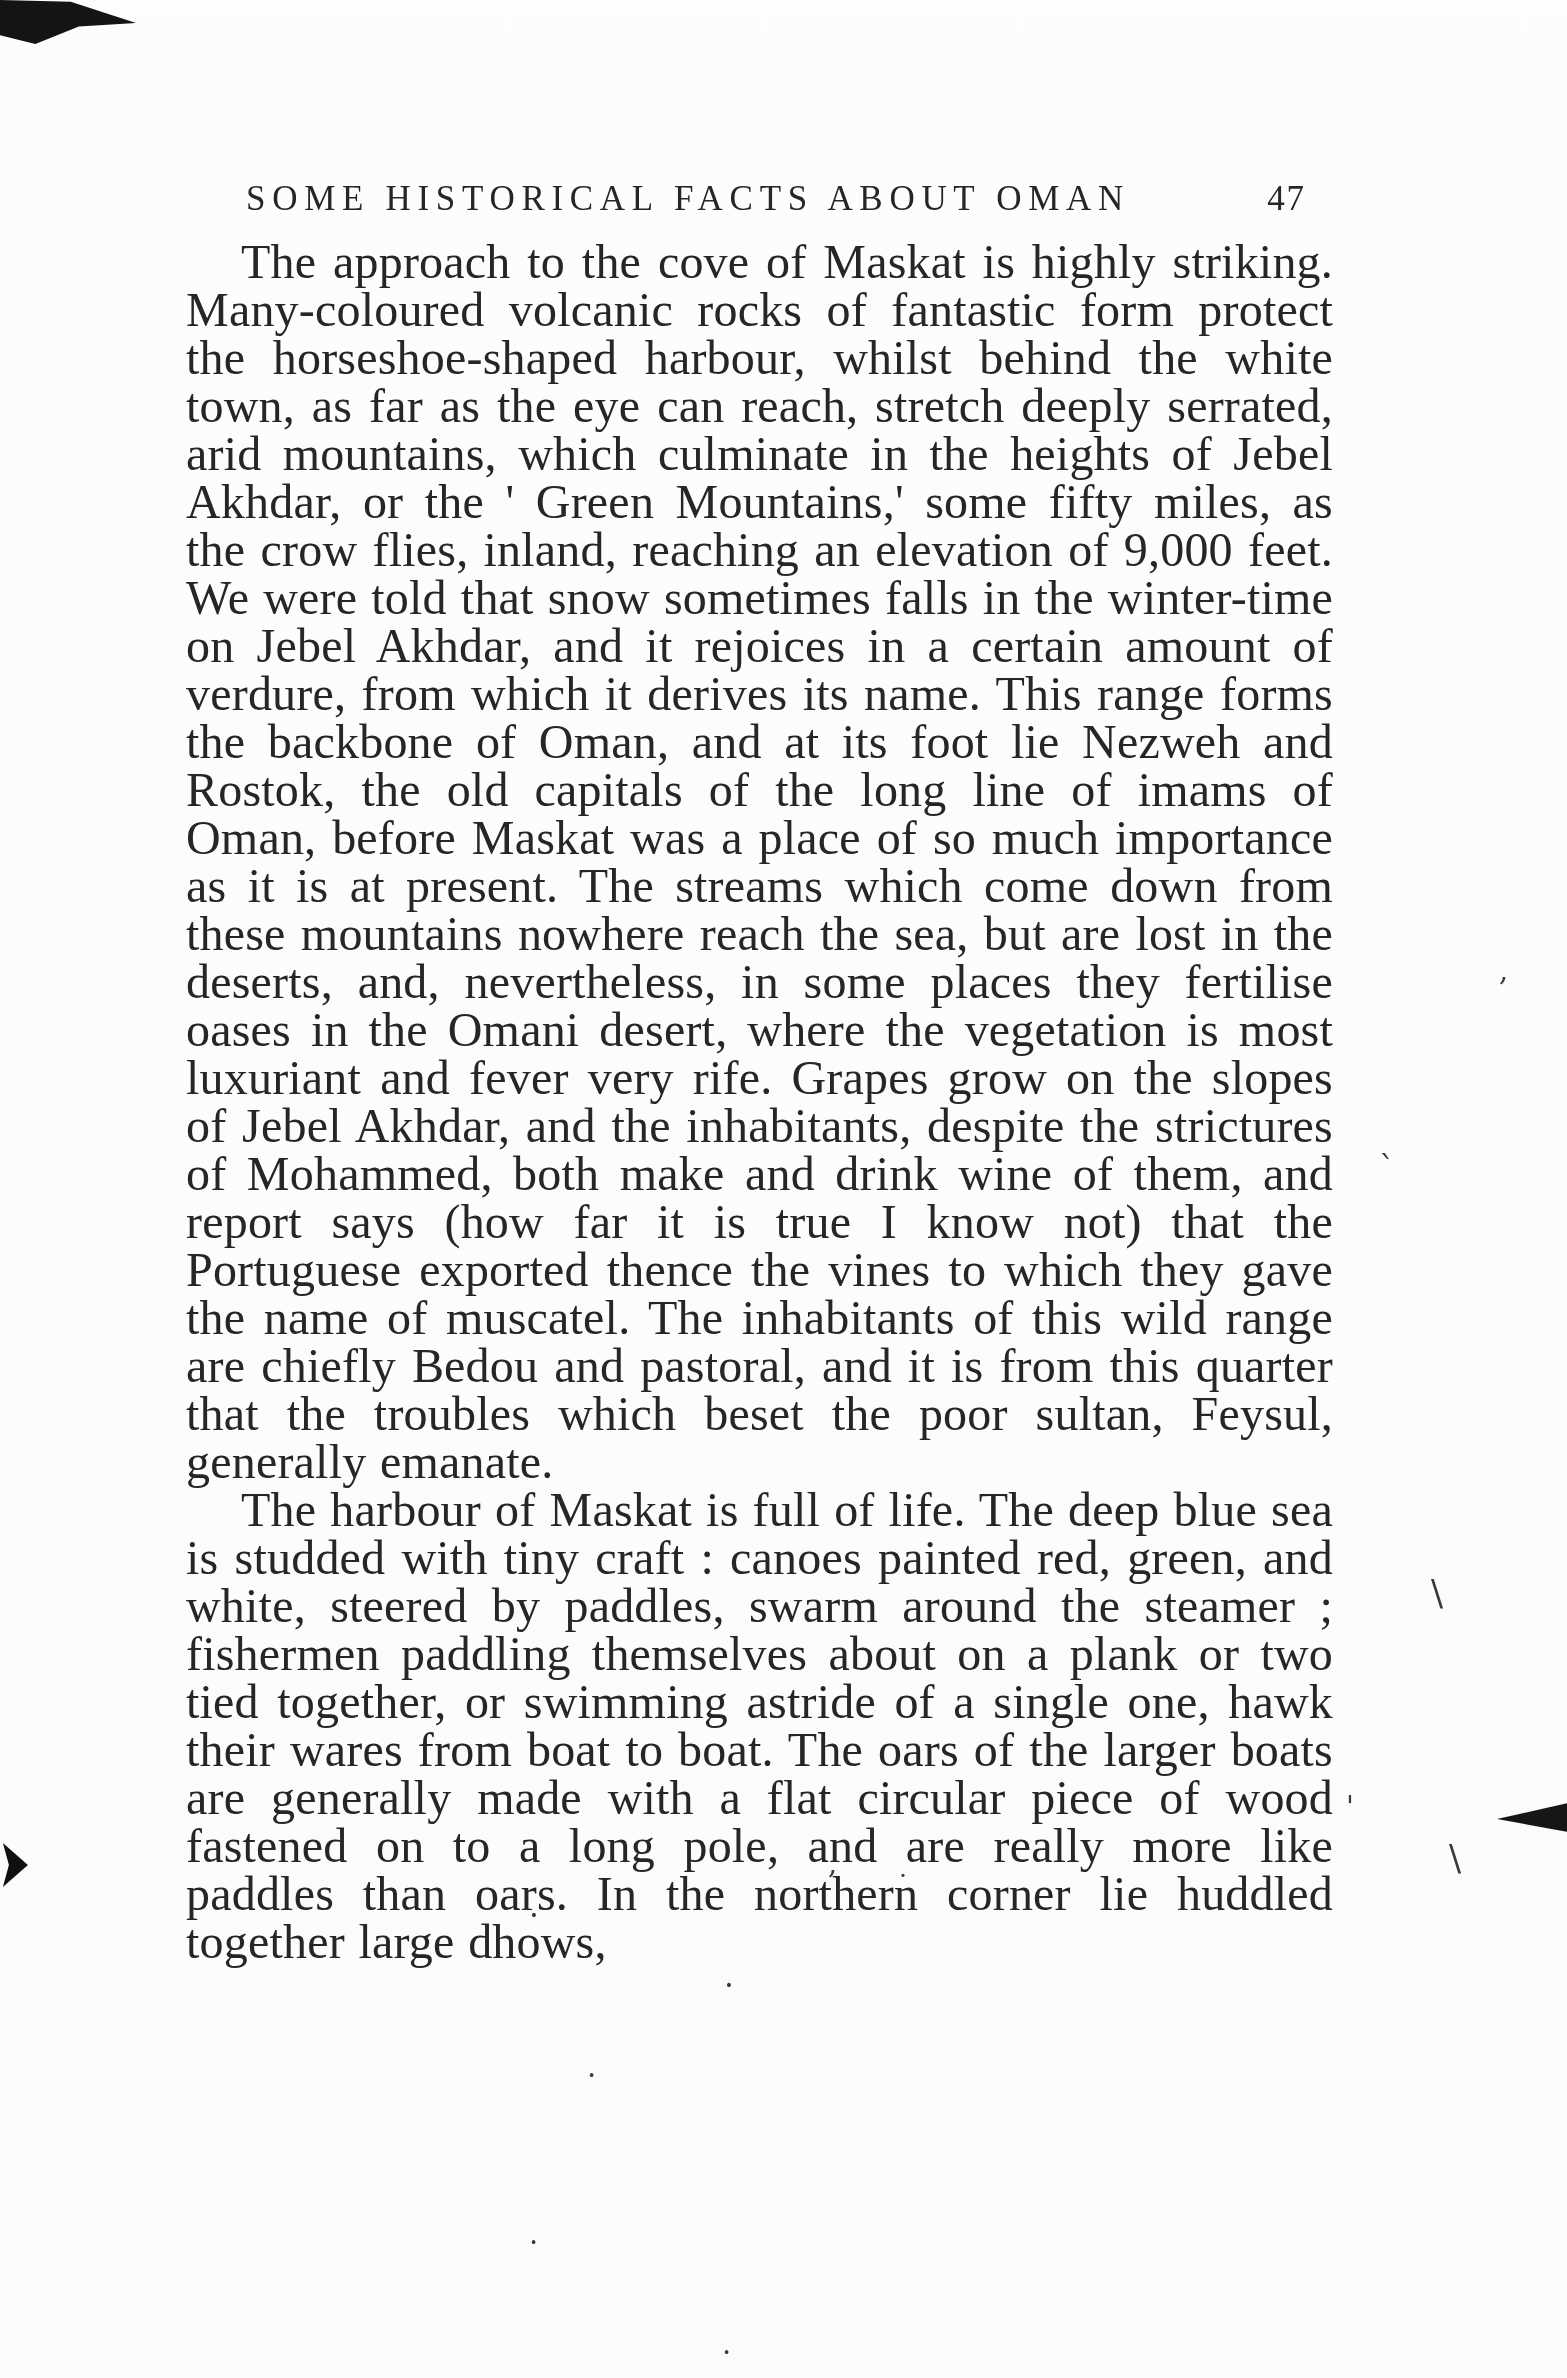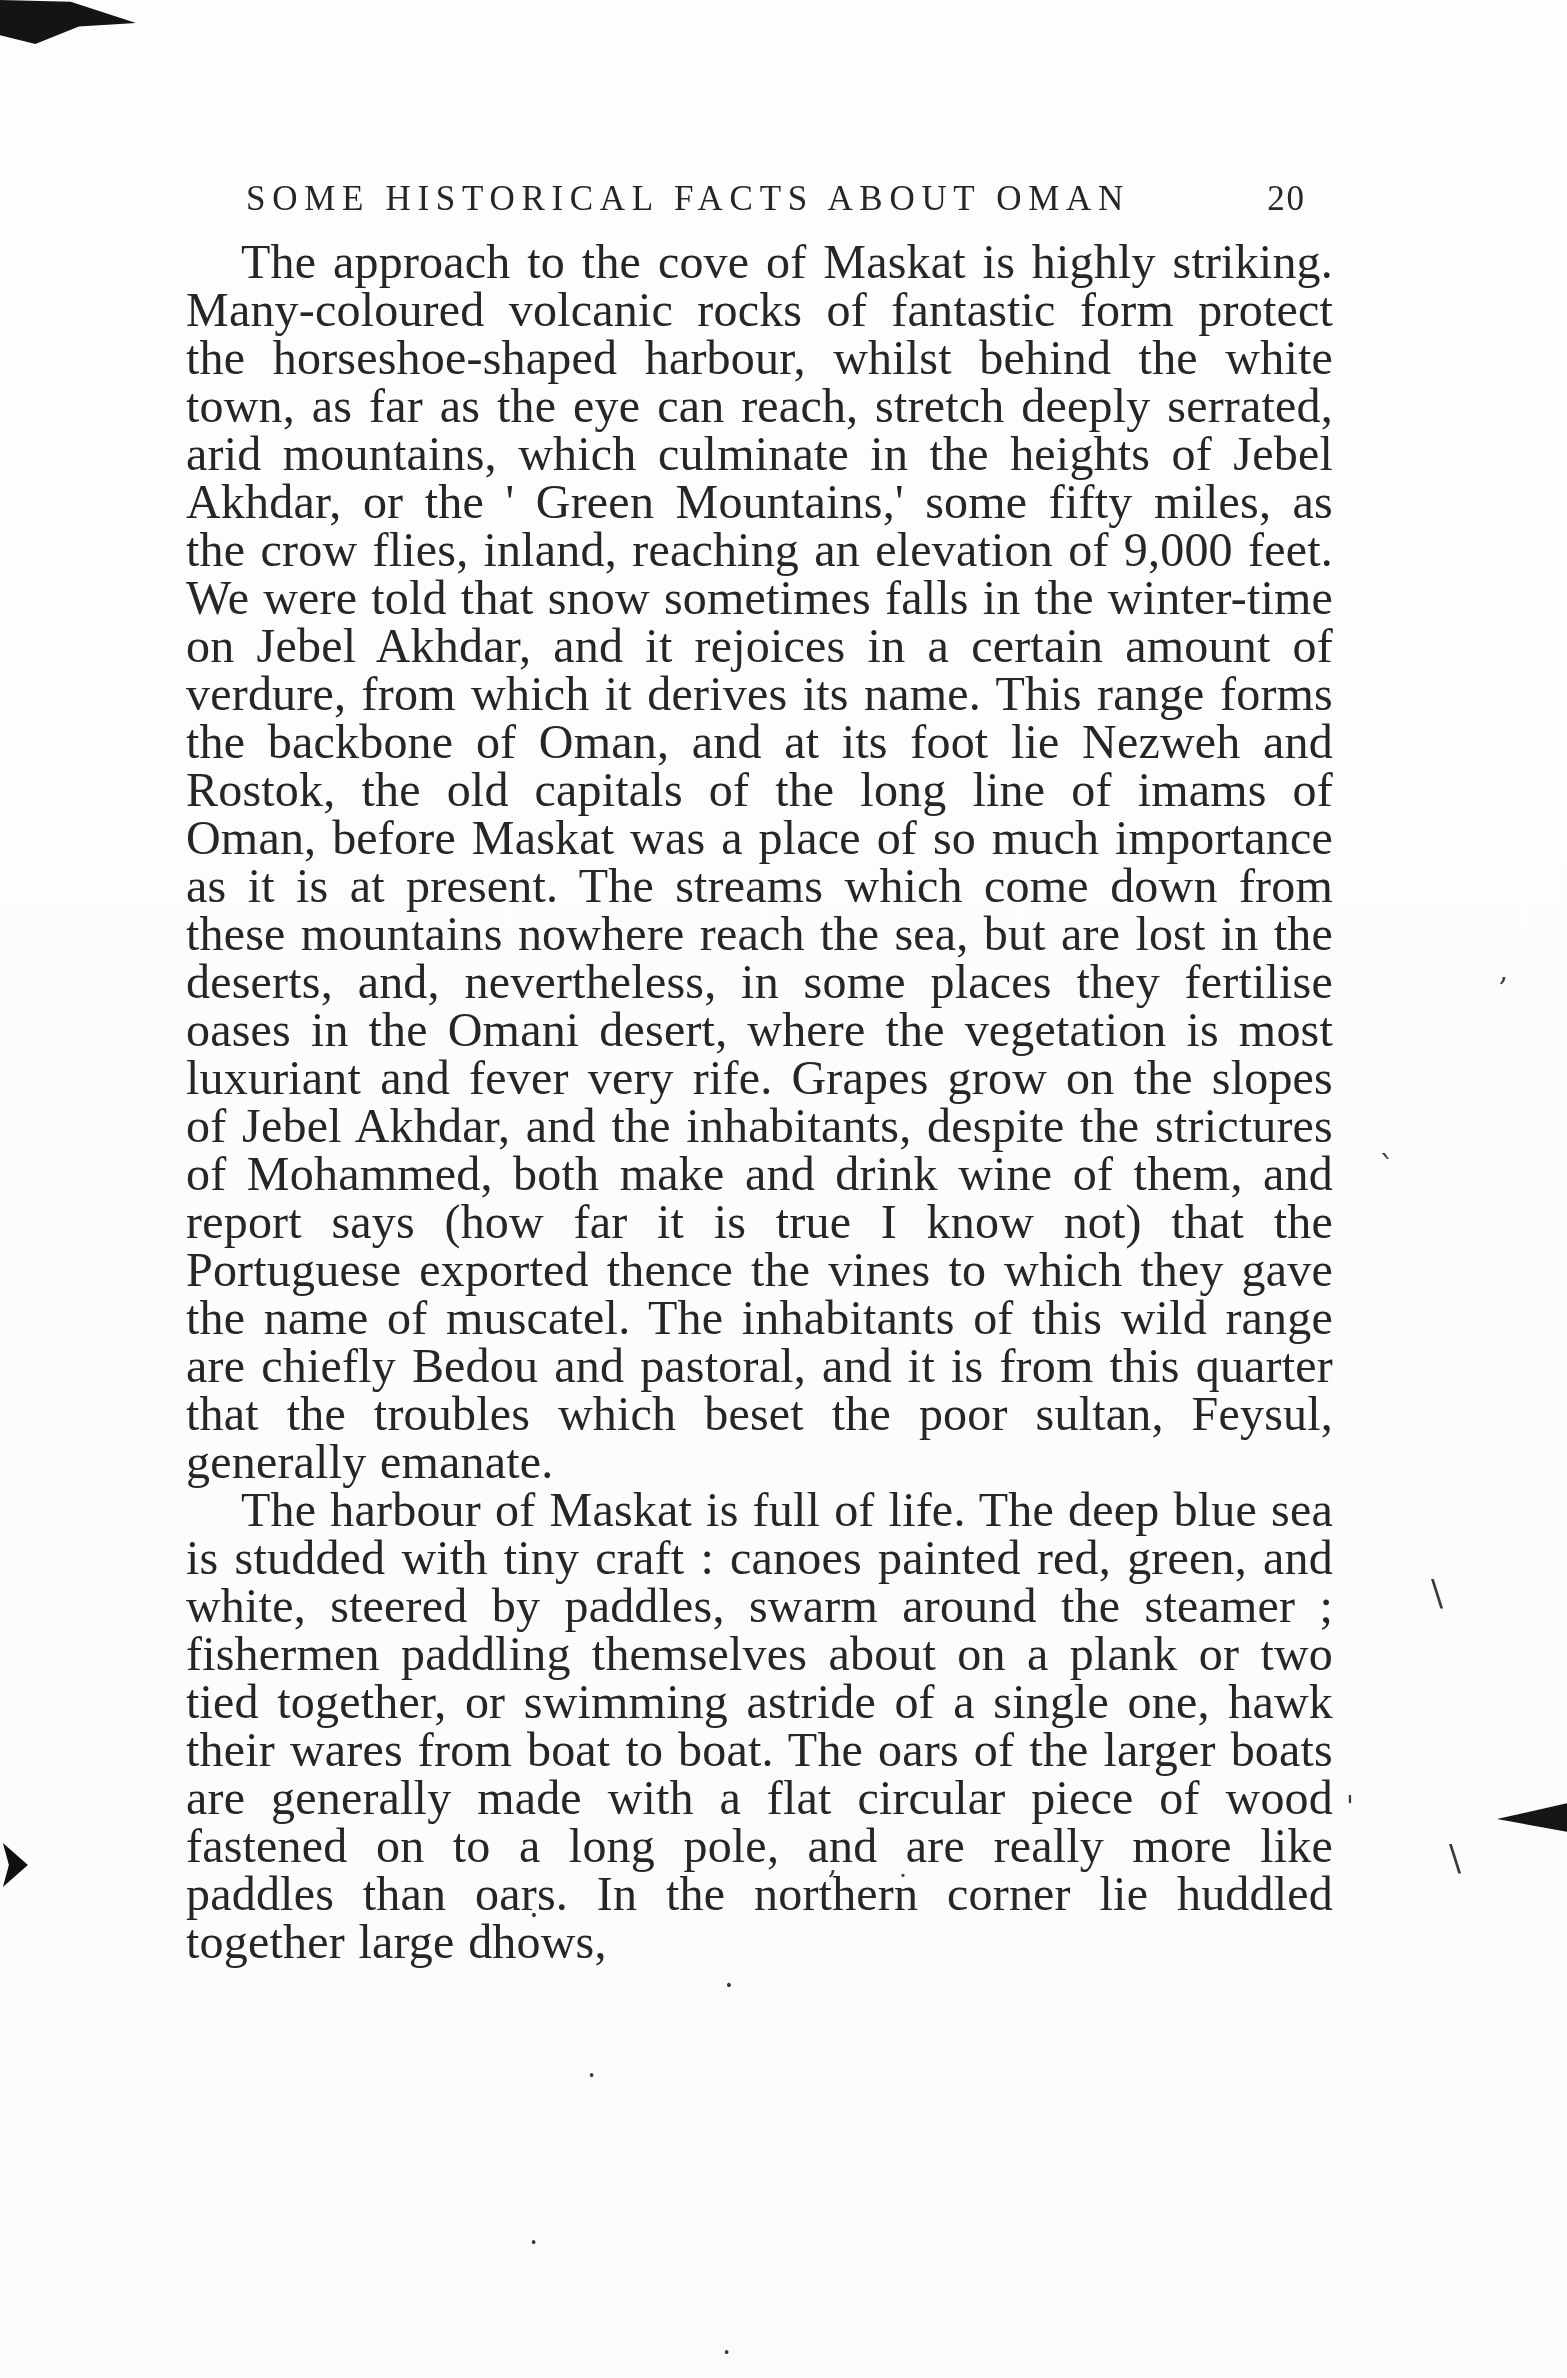--- a/index.html
+++ b/index.html
@@ -93,21 +93,21 @@
 </head>
 <body>
 
 <div class="page">
 
   <div class="artifact artifact-top-left"></div>
 
   <div class="content">
     <div class="header">
       <span class="running-title">SOME HISTORICAL FACTS ABOUT OMAN</span>
-      <span class="page-number">20</span>
+      <span class="page-number">47</span>
     </div>
     <div class="body-text">
       <p class="para">The approach to the cove of Maskat is highly striking. Many-coloured volcanic rocks of fantastic form protect the horseshoe-shaped harbour, whilst behind the white town, as far as the eye can reach, stretch deeply serrated, arid mountains, which culminate in the heights of Jebel Akhdar, or the ' Green Mountains,' some fifty miles, as the crow flies, inland, reaching an elevation of 9,000 feet.  We were told that snow sometimes falls in the winter-time on Jebel Akhdar, and it rejoices in a certain amount of verdure, from which it derives its name.  This range forms the backbone of Oman, and at its foot lie Nezweh and Rostok, the old capitals of the long line of imams of Oman, before Maskat was a place of so much importance as it is at present.  The streams which come down from these mountains nowhere reach the sea, but are lost in the deserts, and, nevertheless, in some places they fertilise oases in the Omani desert, where the vegetation is most luxuriant and fever very rife.  Grapes grow on the slopes of Jebel Akhdar, and the inhabitants, despite the strictures of Mohammed, both make and drink wine of them, and report says (how far it is true I know not) that the Portuguese exported thence the vines to which they gave the name of muscatel.  The inhabitants of this wild range are chiefly Bedou and pastoral, and it is from this quarter that the troubles which beset the poor sultan, Feysul, generally emanate.</p>
       <p class="para">The harbour of Maskat is full of life.  The deep blue sea is studded with tiny craft : canoes painted red, green, and white, steered by paddles, swarm around the steamer ; fishermen paddling themselves about on a plank or two tied together, or swimming astride of a single one, hawk their wares from boat to boat.  The oars of the larger boats are generally made with a flat circular piece of wood fastened on to a long pole, and are really more like paddles than oars.  In the northern corner lie huddled together large dhows,</p>
     </div>
   </div>
 
   <div class="artifact artifact-bottom-left"></div>
   <div class="artifact artifact-right-wedge"></div>
 

